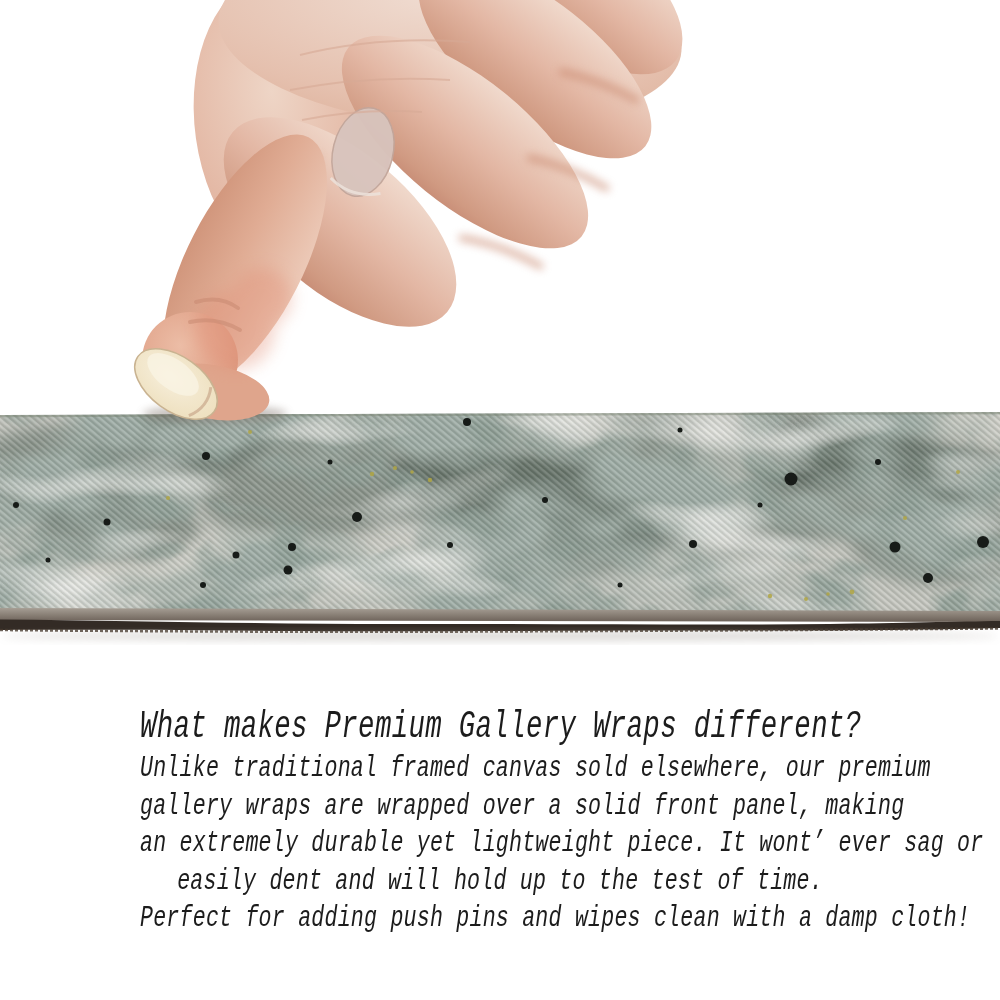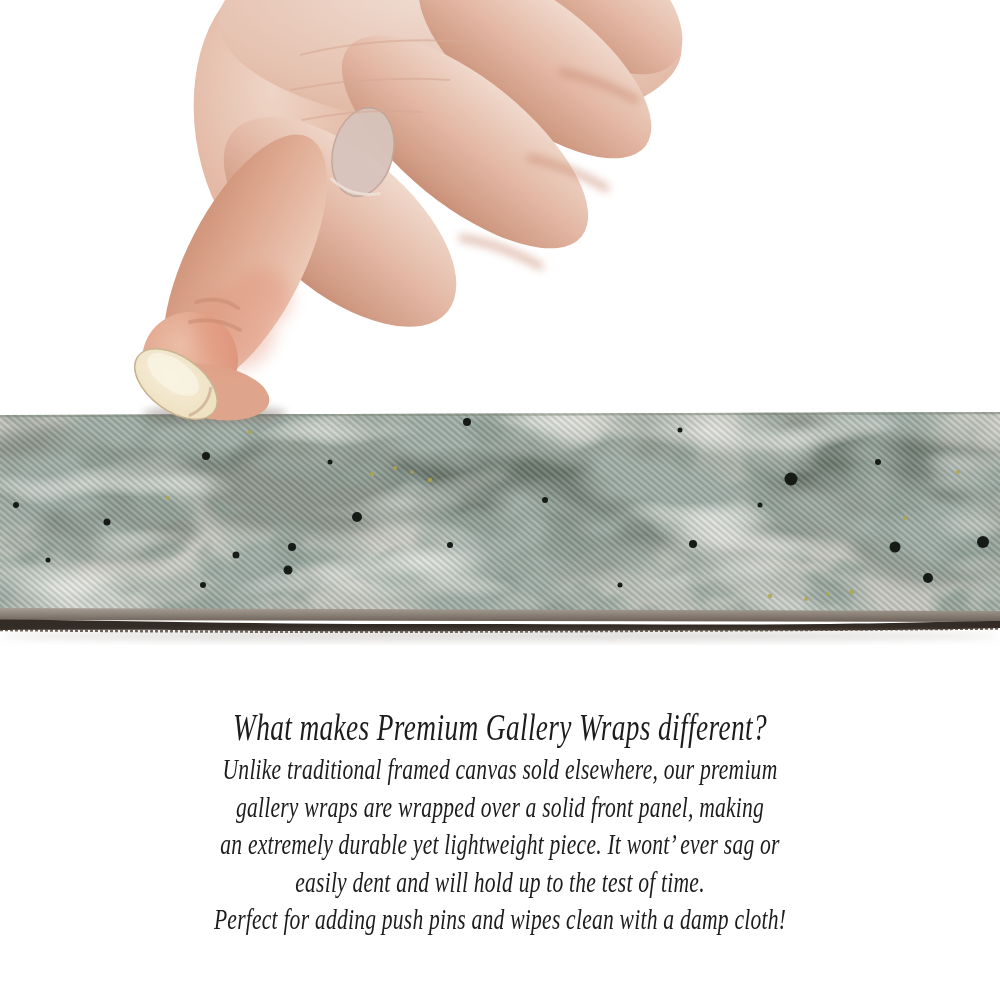--- a/index.html
+++ b/index.html
@@ -1,18 +1,18 @@
 <!DOCTYPE html>
 <html><head>
 <meta charset="utf-8">
 <style>
   html,body{margin:0;padding:0;background:#ffffff;}
   .stage{
     position:relative;width:1000px;height:1000px;overflow:hidden;
-    background:#ffffff;font-family:Liberation Serif, serif;
+    background:#ffffff;font-family:Liberation Mono, monospace;
   }
   .photo-svg{position:absolute;left:0;top:0;width:1000px;height:1000px;}
   .copy{
     position:absolute;left:0;right:0;top:704px;text-align:center;
     color:#1c1c1c;font-style:italic;
     transform:scaleX(0.72);transform-origin:50% 0;
   }
   .headline{
     font-size:38px;line-height:46px;font-weight:400;margin:0;
     white-space:nowrap;letter-spacing:0.5px;

